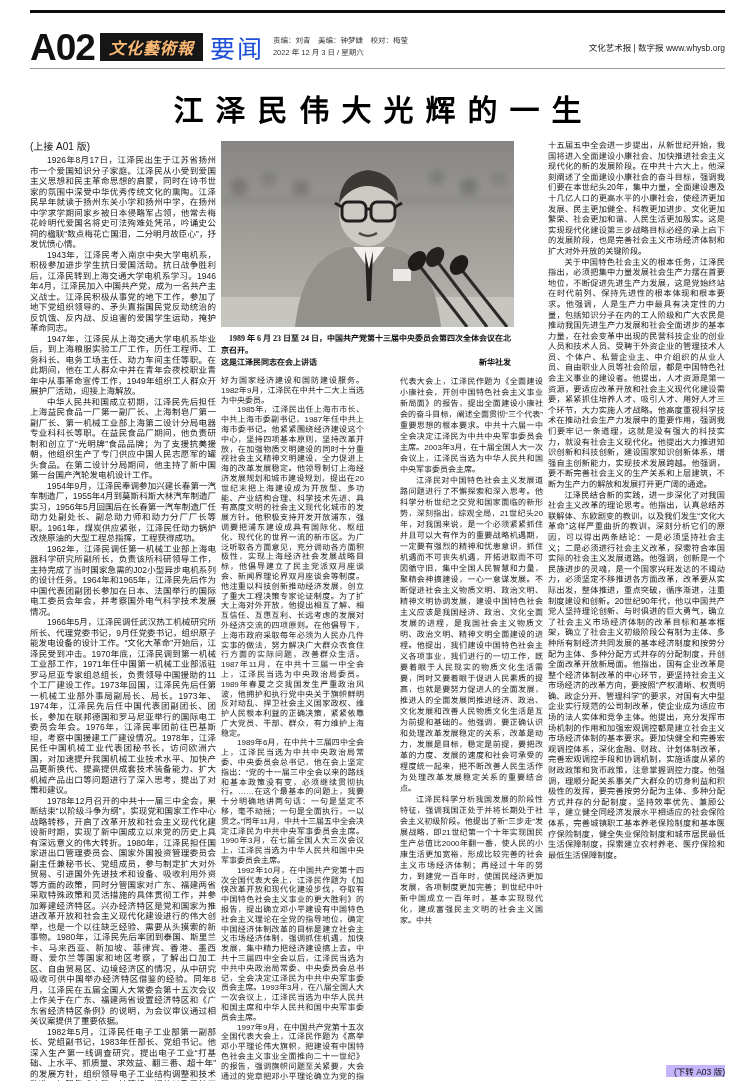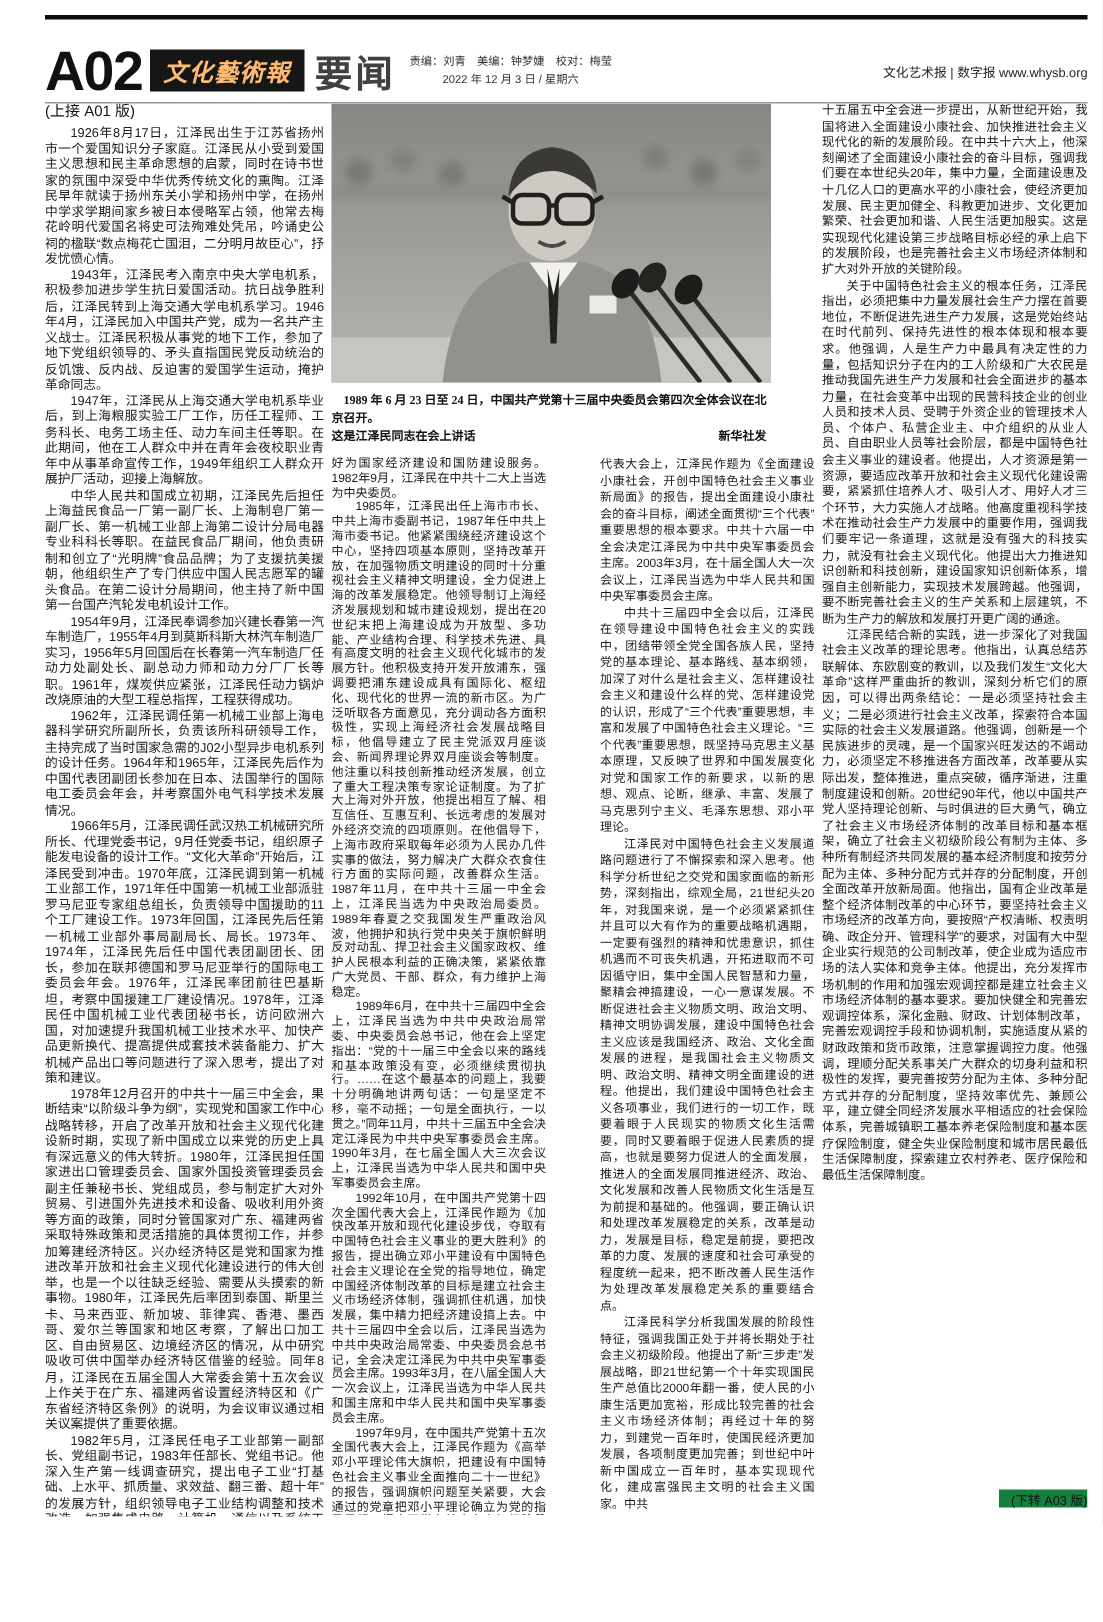--- a/index.html
+++ b/index.html
@@ -16,22 +16,22 @@
   }
   .top-rule{height:3px;background:#0d0d0d;}
   .masthead{display:flex;align-items:center;margin-top:18px;height:32px;}
   .page-num{font-size:37px;font-weight:bold;letter-spacing:-1px;line-height:1;color:#111;}
   .logo-box{
     background:#161616;color:#fdba74;margin:0 7px 0 5px;
     padding:2px 9px 3px;display:flex;align-items:center;height:23px;
     font-family:"DejaVu Serif","Liberation Serif",serif;
     font-style:italic;font-weight:bold;font-size:16px;letter-spacing:1px;
   }
-  .section-title{font-size:25px;font-weight:bold;letter-spacing:2px;color:#404040;margin-right:9px;}
-  .credits-block{font-size:7.5px;color:#333;line-height:1.6;align-self:center;text-align:center;}
+  .section-title{font-size:25px;font-weight:normal;letter-spacing:2px;color:#1d4ed8;margin-right:9px;}
+  .credits-block{font-size:7.5px;color:#333;line-height:1.6;align-self:center;}
   .site-info{margin-left:auto;font-size:8.5px;color:#222;align-self:center;}
   .header-rule{height:1px;background:#9a9a9a;margin-top:5px;}
   .headline{
     margin:24px 0 12px;
     text-align:center;
     font-size:30px;line-height:36px;
     font-weight:bold;color:#000;
     letter-spacing:12px;text-indent:12px;
     font-family:"DejaVu Sans","Liberation Sans",sans-serif;
   }
@@ -42,21 +42,21 @@
   .col1{width:187px;font-size:8.5px;line-height:10.5px;}
   .mid{width:322px;}
   .midcols{display:flex;gap:8px;margin-top:7px;height:706px;overflow:hidden;}
   .col2{width:158px;font-size:8px;line-height:9.8px;}
   .col3{width:158px;font-size:8px;line-height:11px;margin-left:28px;}
   .col4wrap{width:177px;position:relative;}
   .col4{width:177px;height:942px;font-size:8.2px;line-height:10.6px;}
   .jump-from{font-size:10px;line-height:12px;margin-bottom:2px;color:#111;}
   .jump-to{
     position:absolute;bottom:6px;right:0;
-    background:#15803d;padding-left:8px;
+    background:#c4b5fd;padding-left:8px;
     font-size:8.5px;color:#111;
   }
   figure{margin:0;width:290px;}
   .photo-frame{display:block;width:293px;height:186px;background:#a8a6a1;}
   figcaption{
     margin-top:6px;width:290px;
     font-family:"Liberation Serif","DejaVu Serif",serif;
     font-weight:bold;font-size:8px;line-height:12px;color:#111;
   }
   .cap-line1{text-indent:1em;}
@@ -78,20 +78,21 @@
     <div class="section-title">要闻</div>
     <div class="credits-block">
       <div>责编：刘青　美编：钟梦婕　校对：梅莹</div>
       <div>2022 年 12 月 3 日 / 星期六</div>
     </div>
     <div class="site-info">文化艺术报 | 数字报 www.whysb.org</div>
   </header>
 
   <div class="header-rule"></div>
 
+  <h1 class="headline">江泽民伟大光辉的一生</h1>
 
   <div class="body-cols">
 
     <div class="col col1">
       <div class="jump-from">(上接 A01 版)</div>
       <span><p>1926年8月17日，江泽民出生于江苏省扬州市一个爱国知识分子家庭。江泽民从小受到爱国主义思想和民主革命思想的启蒙，同时在诗书世家的氛围中深受中华优秀传统文化的熏陶。江泽民早年就读于扬州东关小学和扬州中学，在扬州中学求学期间家乡被日本侵略军占领，他常去梅花岭明代爱国名将史可法殉难处凭吊，吟诵史公祠的楹联“数点梅花亡国泪，二分明月故臣心”，抒发忧愤心情。</p><p>1943年，江泽民考入南京中央大学电机系，积极参加进步学生抗日爱国活动。抗日战争胜利后，江泽民转到上海交通大学电机系学习。1946年4月，江泽民加入中国共产党，成为一名共产主义战士。江泽民积极从事党的地下工作，参加了地下党组织领导的、矛头直指国民党反动统治的反饥饿、反内战、反迫害的爱国学生运动，掩护革命同志。</p><p>1947年，江泽民从上海交通大学电机系毕业后，到上海粮服实验工厂工作，历任工程师、工务科长、电务工场主任、动力车间主任等职。在此期间，他在工人群众中并在青年会夜校职业青年中从事革命宣传工作，1949年组织工人群众开展护厂活动，迎接上海解放。</p><p>中华人民共和国成立初期，江泽民先后担任上海益民食品一厂第一副厂长、上海制皂厂第一副厂长、第一机械工业部上海第二设计分局电器专业科科长等职。在益民食品厂期间，他负责研制和创立了“光明牌”食品品牌；为了支援抗美援朝，他组织生产了专门供应中国人民志愿军的罐头食品。在第二设计分局期间，他主持了新中国第一台国产汽轮发电机设计工作。</p><p>1954年9月，江泽民奉调参加兴建长春第一汽车制造厂，1955年4月到莫斯科斯大林汽车制造厂实习，1956年5月回国后在长春第一汽车制造厂任动力处副处长、副总动力师和动力分厂厂长等职。1961年，煤炭供应紧张，江泽民任动力锅炉改烧原油的大型工程总指挥，工程获得成功。</p><p>1962年，江泽民调任第一机械工业部上海电器科学研究所副所长，负责该所科研领导工作，主持完成了当时国家急需的J02小型异步电机系列的设计任务。1964年和1965年，江泽民先后作为中国代表团副团长参加在日本、法国举行的国际电工委员会年会，并考察国外电气科学技术发展情况。</p><p>1966年5月，江泽民调任武汉热工机械研究所所长、代理党委书记，9月任党委书记，组织原子能发电设备的设计工作。“文化大革命”开始后，江泽民受到冲击。1970年底，江泽民调到第一机械工业部工作，1971年任中国第一机械工业部派驻罗马尼亚专家组总组长，负责领导中国援助的11个工厂建设工作。1973年回国，江泽民先后任第一机械工业部外事局副局长、局长。1973年、1974年，江泽民先后任中国代表团副团长、团长，参加在联邦德国和罗马尼亚举行的国际电工委员会年会。1976年，江泽民率团前往巴基斯坦，考察中国援建工厂建设情况。1978年，江泽民任中国机械工业代表团秘书长，访问欧洲六国，对加速提升我国机械工业技术水平、加快产品更新换代、提高提供成套技术装备能力、扩大机械产品出口等问题进行了深入思考，提出了对策和建议。</p><p>1978年12月召开的中共十一届三中全会，果断结束“以阶级斗争为纲”，实现党和国家工作中心战略转移，开启了改革开放和社会主义现代化建设新时期，实现了新中国成立以来党的历史上具有深远意义的伟大转折。1980年，江泽民担任国家进出口管理委员会、国家外国投资管理委员会副主任兼秘书长、党组成员，参与制定扩大对外贸易、引进国外先进技术和设备、吸收利用外资等方面的政策，同时分管国家对广东、福建两省采取特殊政策和灵活措施的具体贯彻工作，并参加筹建经济特区。兴办经济特区是党和国家为推进改革开放和社会主义现代化建设进行的伟大创举，也是一个以往缺乏经验、需要从头摸索的新事物。1980年，江泽民先后率团到泰国、斯里兰卡、马来西亚、新加坡、菲律宾、香港、墨西哥、爱尔兰等国家和地区考察，了解出口加工区、自由贸易区、边境经济区的情况，从中研究吸收可供中国举办经济特区借鉴的经验。同年8月，江泽民在五届全国人大常委会第十五次会议上作关于在广东、福建两省设置经济特区和《广东省经济特区条例》的说明，为会议审议通过相关议案提供了重要依据。</p><p>1982年5月，江泽民任电子工业部第一副部长、党组副书记，1983年任部长、党组书记。他深入生产第一线调查研究，提出电子工业“打基础、上水平、抓质量、求效益、翻三番、超十年”的发展方针，组织领导电子工业结构调整和技术改造，加强集成电路、计算机、通信以及系统工程等重点项目的科研开发和生产工作，使电子工业更</p></span>
     </div>
 
     <div class="mid">
       <figure>
@@ -160,21 +161,20 @@
       <div class="midcols">
         <div class="col col2 cont">
             <p>好为国家经济建设和国防建设服务。1982年9月，江泽民在中共十二大上当选为中央委员。</p>
             <p>1985年，江泽民出任上海市市长、中共上海市委副书记，1987年任中共上海市委书记。他紧紧围绕经济建设这个中心，坚持四项基本原则，坚持改革开放，在加强物质文明建设的同时十分重视社会主义精神文明建设，全力促进上海的改革发展稳定。他领导制订上海经济发展规划和城市建设规划，提出在20世纪末把上海建设成为开放型、多功能、产业结构合理、科学技术先进、具有高度文明的社会主义现代化城市的发展方针。他积极支持开发开放浦东，强调要把浦东建设成具有国际化、枢纽化、现代化的世界一流的新市区。为广泛听取各方面意见，充分调动各方面积极性，实现上海经济社会发展战略目标，他倡导建立了民主党派双月座谈会、新闻界理论界双月座谈会等制度。他注重以科技创新推动经济发展，创立了重大工程决策专家论证制度。为了扩大上海对外开放，他提出相互了解、相互信任、互惠互利、长远考虑的发展对外经济交流的四项原则。在他倡导下，上海市政府采取每年必须为人民办几件实事的做法，努力解决广大群众衣食住行方面的实际问题，改善群众生活。1987年11月，在中共十三届一中全会上，江泽民当选为中央政治局委员。1989年春夏之交我国发生严重政治风波，他拥护和执行党中央关于旗帜鲜明反对动乱、捍卫社会主义国家政权、维护人民根本利益的正确决策，紧紧依靠广大党员、干部、群众，有力维护上海稳定。</p>
             <p>1989年6月，在中共十三届四中全会上，江泽民当选为中共中央政治局常委、中央委员会总书记，他在会上坚定指出：“党的十一届三中全会以来的路线和基本政策没有变，必须继续贯彻执行。……在这个最基本的问题上，我要十分明确地讲两句话：一句是坚定不移，毫不动摇；一句是全面执行，一以贯之。”同年11月，中共十三届五中全会决定江泽民为中共中央军事委员会主席。1990年3月，在七届全国人大三次会议上，江泽民当选为中华人民共和国中央军事委员会主席。</p>
             <p>1992年10月，在中国共产党第十四次全国代表大会上，江泽民作题为《加快改革开放和现代化建设步伐，夺取有中国特色社会主义事业的更大胜利》的报告，提出确立邓小平建设有中国特色社会主义理论在全党的指导地位，确定中国经济体制改革的目标是建立社会主义市场经济体制，强调抓住机遇，加快发展，集中精力把经济建设搞上去。中共十三届四中全会以后，江泽民当选为中共中央政治局常委、中央委员会总书记，全会决定江泽民为中共中央军事委员会主席。1993年3月，在八届全国人大一次会议上，江泽民当选为中华人民共和国主席和中华人民共和国中央军事委员会主席。</p>
             <p>1997年9月，在中国共产党第十五次全国代表大会上，江泽民作题为《高举邓小平理论伟大旗帜，把建设有中国特色社会主义事业全面推向二十一世纪》的报告，强调旗帜问题至关紧要，大会通过的党章把邓小平理论确立为党的指导思想，提出了党在社会主义初级阶段的基本纲领和新的发展战略。在中共十五届一中全会上，江泽民当选为中共中央政治局常委、中央委员会总书记，全会决定江泽民为中共中央军事委员会主席。1998年3月，在九届全国人大一次会议上，江泽民当选为中华人民共和国主席和中华人民共和国中央军事委员会主席。2002年11月，在中国共产党第十六次全国</p>
           </div>
         <div class="col col3 cont">
             <p>代表大会上，江泽民作题为《全面建设小康社会，开创中国特色社会主义事业新局面》的报告，提出全面建设小康社会的奋斗目标，阐述全面贯彻“三个代表”重要思想的根本要求。中共十六届一中全会决定江泽民为中共中央军事委员会主席。2003年3月，在十届全国人大一次会议上，江泽民当选为中华人民共和国中央军事委员会主席。</p>
-            <p>中共十三届四中全会以后，江泽民在领导建设中国特色社会主义的实践中，团结带领全党全国各族人民，坚持党的基本理论、基本路线、基本纲领，加深了对什么是社会主义、怎样建设社会主义和建设什么样的党、怎样建设党的认识，形成了“三个代表”重要思想，丰富和发展了中国特色社会主义理论。“三个代表”重要思想，既坚持马克思主义基本原理，又反映了世界和中国发展变化对党和国家工作的新要求，以新的思想、观点、论断，继承、丰富、发展了马克思列宁主义、毛泽东思想、邓小平理论。</p>
             <p>江泽民对中国特色社会主义发展道路问题进行了不懈探索和深入思考。他科学分析世纪之交党和国家面临的新形势，深刻指出，综观全局，21世纪头20年，对我国来说，是一个必须紧紧抓住并且可以大有作为的重要战略机遇期，一定要有强烈的精神和忧患意识，抓住机遇而不可丧失机遇，开拓进取而不可因循守旧，集中全国人民智慧和力量，聚精会神搞建设，一心一意谋发展。不断促进社会主义物质文明、政治文明、精神文明协调发展，建设中国特色社会主义应该是我国经济、政治、文化全面发展的进程，是我国社会主义物质文明、政治文明、精神文明全面建设的进程。他提出，我们建设中国特色社会主义各项事业，我们进行的一切工作，既要着眼于人民现实的物质文化生活需要，同时又要着眼于促进人民素质的提高，也就是要努力促进人的全面发展，推进人的全面发展同推进经济、政治、文化发展和改善人民物质文化生活是互为前提和基础的。他强调，要正确认识和处理改革发展稳定的关系，改革是动力，发展是目标，稳定是前提，要把改革的力度、发展的速度和社会可承受的程度统一起来，把不断改善人民生活作为处理改革发展稳定关系的重要结合点。</p>
             <p>江泽民科学分析我国发展的阶段性特征，强调我国正处于并将长期处于社会主义初级阶段。他提出了新“三步走”发展战略，即21世纪第一个十年实现国民生产总值比2000年翻一番，使人民的小康生活更加宽裕，形成比较完善的社会主义市场经济体制；再经过十年的努力，到建党一百年时，使国民经济更加发展，各项制度更加完善；到世纪中叶新中国成立一百年时，基本实现现代化，建成富强民主文明的社会主义国家。中共</p>
           </div>
       </div>
     </div>
 
     <div class="col4wrap">
       <div class="col col4 cont">
           <p>十五届五中全会进一步提出，从新世纪开始，我国将进入全面建设小康社会、加快推进社会主义现代化的新的发展阶段。在中共十六大上，他深刻阐述了全面建设小康社会的奋斗目标，强调我们要在本世纪头20年，集中力量，全面建设惠及十几亿人口的更高水平的小康社会，使经济更加发展、民主更加健全、科教更加进步、文化更加繁荣、社会更加和谐、人民生活更加殷实。这是实现现代化建设第三步战略目标必经的承上启下的发展阶段，也是完善社会主义市场经济体制和扩大对外开放的关键阶段。</p>
           <p>关于中国特色社会主义的根本任务，江泽民指出，必须把集中力量发展社会生产力摆在首要地位，不断促进先进生产力发展，这是党始终站在时代前列、保持先进性的根本体现和根本要求。他强调，人是生产力中最具有决定性的力量，包括知识分子在内的工人阶级和广大农民是推动我国先进生产力发展和社会全面进步的基本力量，在社会变革中出现的民营科技企业的创业人员和技术人员、受聘于外资企业的管理技术人员、个体户、私营企业主、中介组织的从业人员、自由职业人员等社会阶层，都是中国特色社会主义事业的建设者。他提出，人才资源是第一资源，要适应改革开放和社会主义现代化建设需要，紧紧抓住培养人才、吸引人才、用好人才三个环节，大力实施人才战略。他高度重视科学技术在推动社会生产力发展中的重要作用，强调我们要牢记一条道理，这就是没有强大的科技实力，就没有社会主义现代化。他提出大力推进知识创新和科技创新，建设国家知识创新体系，增强自主创新能力，实现技术发展跨越。他强调，要不断完善社会主义的生产关系和上层建筑，不断为生产力的解放和发展打开更广阔的通途。</p>

